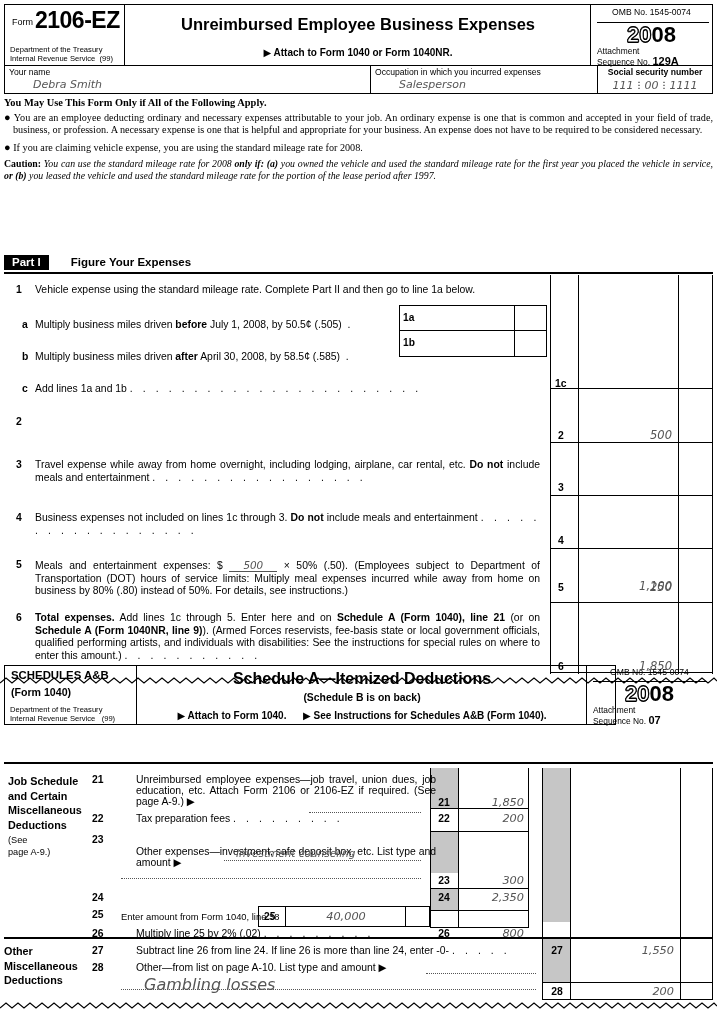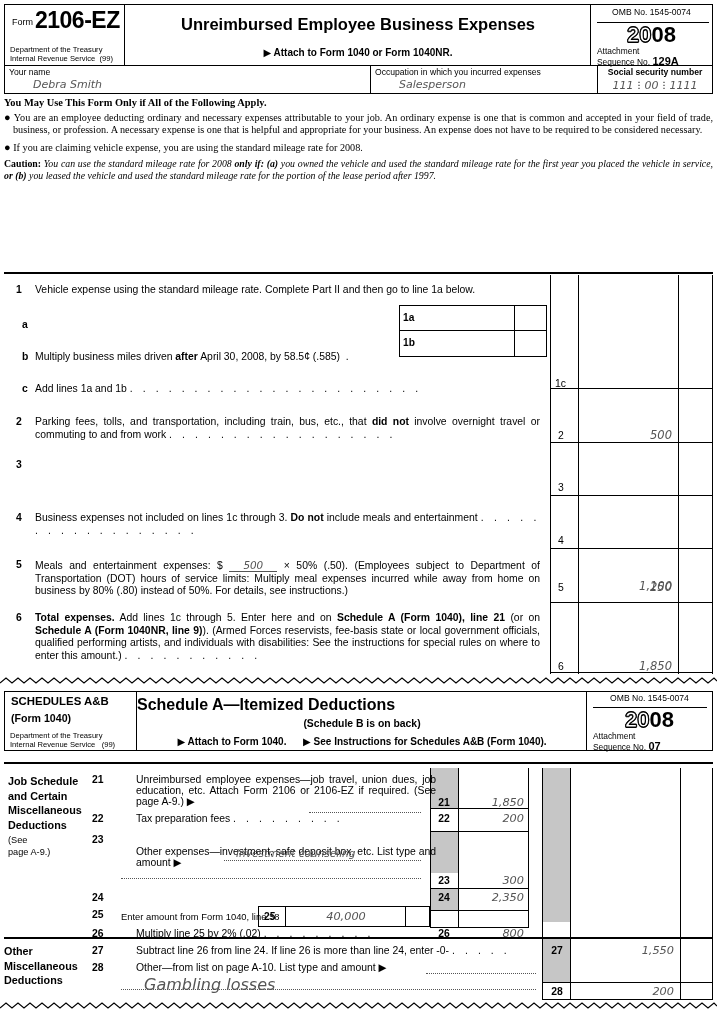--- a/index.html
+++ b/index.html
@@ -61,45 +61,45 @@
   #partI-rule{left:4px;top:272px;width:709px;height:2px;background:#000;}
 
   
   #f1body{left:4px;top:275px;width:709px;height:399px;}
   
   .vrule{position:absolute;width:1.2px;background:#000;}
   .hrule{position:absolute;height:1.2px;background:#000;}
 
   .lnum{position:absolute;font-size:10.4px;font-weight:bold;}
   .ltext{position:absolute;font-size:10.4px;line-height:12.6px;text-align:justify;}
-  .boxnum{position:absolute;font-size:10.4px;font-weight:normal;}
+  .boxnum{position:absolute;font-size:10.4px;font-weight:bold;}
   .amt{position:absolute;font-size:11.5px;text-align:right;}
 
   .leader{letter-spacing:3.6px;font-size:10.4px;}
 
   
   #box1a{position:absolute;left:399px;top:305px;width:148px;height:26px;
          border:1.3px solid #000;box-sizing:border-box;}
   #box1b{position:absolute;left:399px;top:331px;width:148px;height:26px;
          border:1.3px solid #000;border-top:none;box-sizing:border-box;}
   .boxlbl{position:absolute;left:3px;top:6px;font-size:10.2px;font-weight:bold;}
   .boxcents{position:absolute;right:0;top:0;width:32px;height:100%;border-left:1.2px solid #000;box-sizing:border-box;}
 
   
   .tear{position:absolute;left:0;width:717px;height:9px;overflow:hidden;}
   .tear svg{display:block;}
 
   
-  #schA-hdr{left:4px;top:691px;width:709px;height:60px;border:1.6px solid #000;box-sizing:border-box;}
+  #schA-hdr{left:4px;top:665px;width:612px;height:60px;border:1.6px solid #000;box-sizing:border-box;}
   #sa-left{left:0;top:0;width:132px;height:100%;border-right:1.6px solid #000;box-sizing:border-box;}
   #sa-sched{left:6px;top:3px;font-size:11.4px;font-weight:bold;}
   #sa-f1040{left:6px;top:20px;font-size:10.6px;font-weight:bold;}
   #sa-dept{left:5px;top:39px;font-size:7.6px;line-height:9px;}
   #sa-mid{left:132px;top:0;width:450px;height:100%;border-right:1.6px solid #000;box-sizing:border-box;}
-  #sa-title{left:0;top:4px;width:450px;text-align:left;font-size:16px;font-weight:bold;}
+  #sa-title{left:0;top:4px;width:450px;text-align:center;font-size:16px;font-weight:bold;}
   #sa-sub{left:0;top:26px;width:450px;text-align:center;font-size:10.4px;font-weight:bold;}
   #sa-attach{left:0;top:44px;width:450px;text-align:center;font-size:10px;font-weight:bold;}
   #sa-right{left:582px;top:0;width:125px;height:100%;}
   #sa-omb{left:0;top:1px;width:125px;text-align:center;font-size:8.6px;}
   #sa-ombrule{left:6px;top:15px;width:114px;height:1px;background:#000;}
   #sa-year{left:0;top:15px;width:125px;text-align:center;}
   #sa-attachlbl{left:6px;top:40px;font-size:8.4px;line-height:9.6px;}
 
   
   #schAbody{left:4px;top:768px;width:709px;height:232px;}
@@ -162,55 +162,59 @@
     </div>
   </div>
 
   <div class="abs" id="f1instr">
     <div class="hdr">You May Use This Form Only if All of the Following Apply.</div>
     <p class="bullet"><span class="dot">●</span> <span>You are an employee deducting ordinary and necessary expenses attributable to your job. An ordinary expense is one that is common and accepted in your field of trade, business, or profession. A necessary expense is one that is helpful and appropriate for your business. An expense does not have to be required to be considered necessary.</span></p>
     <p class="bullet"><span class="dot">●</span> <span>If you are claiming vehicle expense, you are using the standard mileage rate for 2008.</span></p>
     <p class="caution"><span class="b" style="font-style:normal">Caution:</span><span> You can use the standard mileage rate for 2008 </span><span class="b">only if:</span><span class="b"> (a)</span><span> you owned the vehicle and used the standard mileage rate for the first year you placed the vehicle in service, </span><span class="b">or (b)</span><span> you leased the vehicle and used the standard mileage rate for the portion of the lease period after 1997.</span></p>
   </div>
 
+  <div class="abs" id="partI">
+    <span id="partI-tag">Part I</span><span id="partI-title">Figure Your Expenses</span>
+  </div>
   <div class="abs" id="partI-rule"></div>
 
   <div class="abs" id="f1body">
 
     <div class="vrule" style="left:546px;top:0;height:399px;"></div>
     <div class="vrule" style="left:574px;top:0;height:399px;"></div>
     <div class="vrule" style="left:674px;top:0;height:399px;"></div>
     <div class="vrule" style="left:707.5px;top:0;height:399px;"></div>
 
     <div class="hrule" style="left:546px;top:113px;width:162px;"></div>
     <div class="hrule" style="left:546px;top:167px;width:162px;"></div>
     <div class="hrule" style="left:546px;top:220px;width:162px;"></div>
     <div class="hrule" style="left:546px;top:273px;width:162px;"></div>
     <div class="hrule" style="left:546px;top:327px;width:162px;"></div>
     <div class="hrule" style="left:546px;top:397px;width:162px;"></div>
 
     <div class="lnum" style="left:12px;top:9px;">1</div>
     <div class="ltext" style="left:31px;top:9px;width:505px;">Vehicle expense using the standard mileage rate. Complete Part II and then go to line 1a below.</div>
 
     <div class="lnum" style="left:18px;top:44px;">a</div>
+    <div class="ltext nowrap" style="left:31px;top:44px;"><span>Multiply business miles driven </span><span class="b">before</span><span> July 1, 2008, by 50.5¢ (.505)</span>&nbsp;&nbsp;<span class="leader">.</span></div>
 
     <div class="lnum" style="left:18px;top:76px;">b</div>
     <div class="ltext nowrap" style="left:31px;top:76px;"><span>Multiply business miles driven </span><span class="b">after</span><span> April 30, 2008, by 58.5¢ (.585)</span>&nbsp;&nbsp;<span class="leader">.</span></div>
 
     <div class="lnum" style="left:18px;top:108px;">c</div>
     <div class="ltext nowrap" style="left:31px;top:108px;"><span>Add lines 1a and 1b</span> <span class="leader">. . . . . . . . . . . . . . . . . . . . . . .</span></div>
     <div class="boxnum" style="left:551px;top:103px;">1c</div>
     <div class="amt hand" style="left:580px;top:101px;width:88px;"></div>
 
     <div class="lnum" style="left:12px;top:141px;">2</div>
-    <div class="ltext" style="left:31px;top:141px;width:505px;"><span>Parking fees, tolls, and transportation, including train, bus, etc., that </span><span class="b">did not</span><span> involve overnight travel or commuting to and from work</span> <span class="leader">. . . . . . . . . . . . . . . . . .</span></div>
     <div class="boxnum" style="left:554px;top:155px;">2</div>
     <div class="amt hand" style="left:580px;top:153px;width:88px;">500</div>
 
     <div class="lnum" style="left:12px;top:184px;">3</div>
+    <div class="ltext" style="left:31px;top:184px;width:505px;"><span>Travel expense while away from home overnight, including lodging, airplane, car rental, etc. </span><span class="b">Do not</span><span> include meals and entertainment</span> <span class="leader">. . . . . . . . . . . . . . . . .</span></div>
     <div class="boxnum" style="left:554px;top:207px;">3</div>
     <div class="amt hand" style="left:580px;top:205px;width:88px;"></div>
 
     <div class="lnum" style="left:12px;top:237px;">4</div>
     <div class="ltext" style="left:31px;top:237px;width:505px;"><span>Business expenses not included on lines 1c through 3. </span><span class="b">Do not</span><span> include meals and entertainment</span> <span class="leader">. . . . . . . . . . . . . . . . . .</span></div>
     <div class="boxnum" style="left:554px;top:260px;">4</div>
     <div class="amt hand" style="left:580px;top:258px;width:88px;margin-top:46px;">1,100</div>
 
     <div class="lnum" style="left:12px;top:284px;">5</div>
     <div class="ltext" style="left:31px;top:284px;width:505px;"><span>Meals and entertainment expenses: $</span> <span class="hand" style="border-bottom:1.2px solid #555;padding:0 14px;">500</span> <span>× 50% (.50). (Employees subject to Department of Transportation (DOT) hours of service limits: Multiply meal expenses incurred while away from home on business by 80% (.80) instead of 50%. For details, see instructions.)</span></div>

